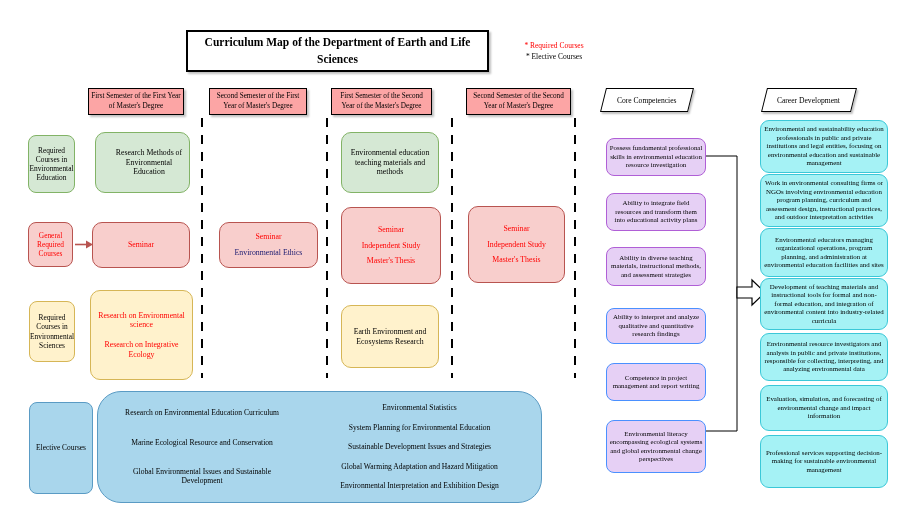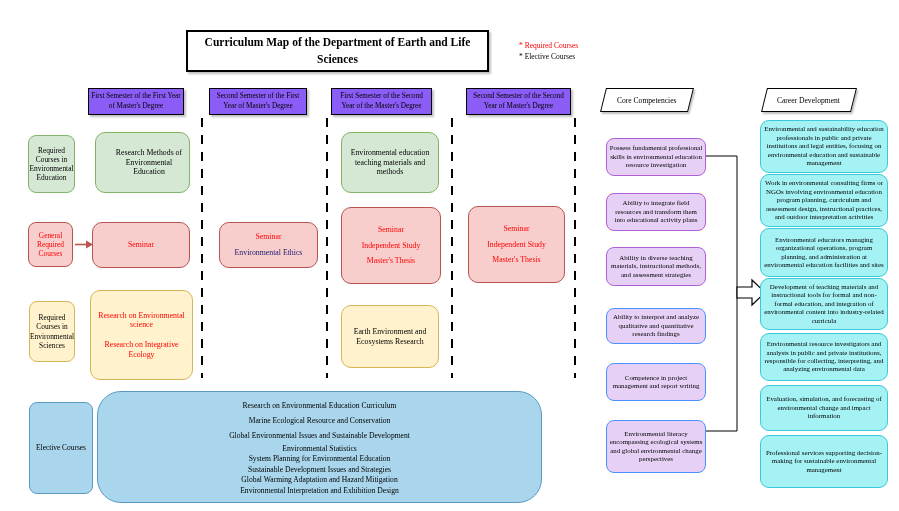--- a/index.html
+++ b/index.html
@@ -3,25 +3,25 @@
 <meta charset="utf-8">
 <style>
   html,body{margin:0;padding:0;background:#fff;}
   .canvas{position:relative;width:899px;height:511px;background:#fff;overflow:hidden;
     font-family:"Liberation Serif","DejaVu Serif",serif;color:#000;}
   .abs{position:absolute;box-sizing:border-box;}
   .ctr{display:flex;flex-direction:column;align-items:center;justify-content:center;text-align:center;}
 
   .title-box{border:2px solid #000;background:#fff;font-weight:bold;font-size:11.5px;line-height:1.5;
     box-shadow:2px 2px 2px rgba(0,0,0,0.25);}
-  .legend{font-size:7.5px;line-height:1.5;text-align:left;}
+  .legend{font-size:7.5px;line-height:1.5;text-align:center;}
   .legend .req{color:#FF0000;}
   .legend .ele{color:#000;}
 
-  .sem-header{border:1px solid #000;background:#8b5cf6;font-size:7.2px;line-height:1.3;
+  .sem-header{border:1px solid #000;background:#fca5a5;font-size:7.2px;line-height:1.3;
     box-shadow:2px 2px 2px rgba(0,0,0,0.25);padding:1px 2px;}
   .para{border:1px solid #000;background:#fff;font-size:7.6px;
     transform:skewX(-14deg);box-shadow:2px 2px 2px rgba(0,0,0,0.25);}
   .para > span{transform:skewX(14deg);}
 
   .dash-line{width:2px;background:repeating-linear-gradient(to bottom,#000 0 9px,transparent 9px 17px);}
 
   .box{border-radius:10px;font-size:7.8px;line-height:1.25;padding:2px 3px;}
   .green{background:#D5E8D4;border:1.5px solid #82B366;}
   .pink{background:#F8CECC;border:1.5px solid #B85450;}
@@ -31,21 +31,21 @@
   .purple-blue{background:#E6D0F5;border:1.5px solid #4A90FF;}
   .cyan{background:#A5F2F5;border:1.5px solid #3BC8D8;}
   .label-sm{font-size:7.4px;border-radius:8px;}
   .red-text{color:#FF0000;}
   .ethics-text{color:#191970;}
   .gap6{margin-top:6px;} .gap10{margin-top:10px;}
 
   .comp{font-size:6.9px;line-height:1.22;border-radius:8px;padding:2px 2px;}
   .career{font-size:6.9px;line-height:1.22;border-radius:9px;padding:2px 2px;}
 
-  .bigblue{border-radius:24px;display:flex;flex-direction:column;padding:6px 4px;}
+  .bigblue{border-radius:24px;display:flex;flex-direction:row;padding:6px 4px;}
   .bb-col{flex:1;display:flex;flex-direction:column;justify-content:space-around;
     align-items:center;text-align:center;font-size:7.6px;line-height:1.25;}
   .bb-left{flex:0 0 46%;}
   .bb-item{padding:0 14px;}
 
   svg.overlay{position:absolute;left:0;top:0;pointer-events:none;}
 </style>
 </head>
 <body>
 

